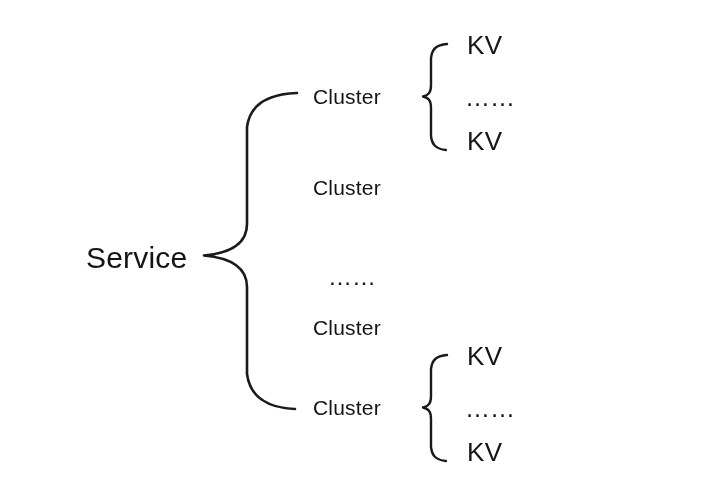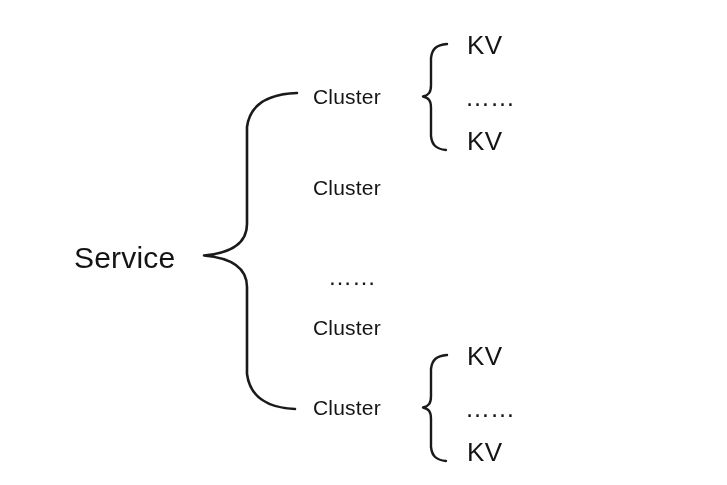--- a/index.html
+++ b/index.html
@@ -93,21 +93,21 @@
       <path stroke-width="2.4" d="M 447 355
                C 436 356, 432 360, 431 369
                L 431 396
                C 431 403, 429 406, 423 407.5
                C 429 409, 431 412, 431 419
                L 431 447
                C 432 456, 436 460, 446 461"></path>
     </g>
   </svg>
 
-  <div class="node-label label-service" style="left:74px; top:258px;">Service</div>
+  <div class="node-label label-service" style="left:86px; top:258px;">Service</div>
 
   <div class="node-label label-cluster" style="left:313px; top:96px;">Cluster</div>
 
   <div class="node-label label-kv" style="left:467px; top:45px;">KV</div>
 
   <div class="node-label label-ellipsis" style="left:465px; top:97px;">……</div>
 
   <div class="node-label label-kv" style="left:467px; top:141px;">KV</div>
 
   <div class="node-label label-cluster" style="left:313px; top:187px;">Cluster</div>

